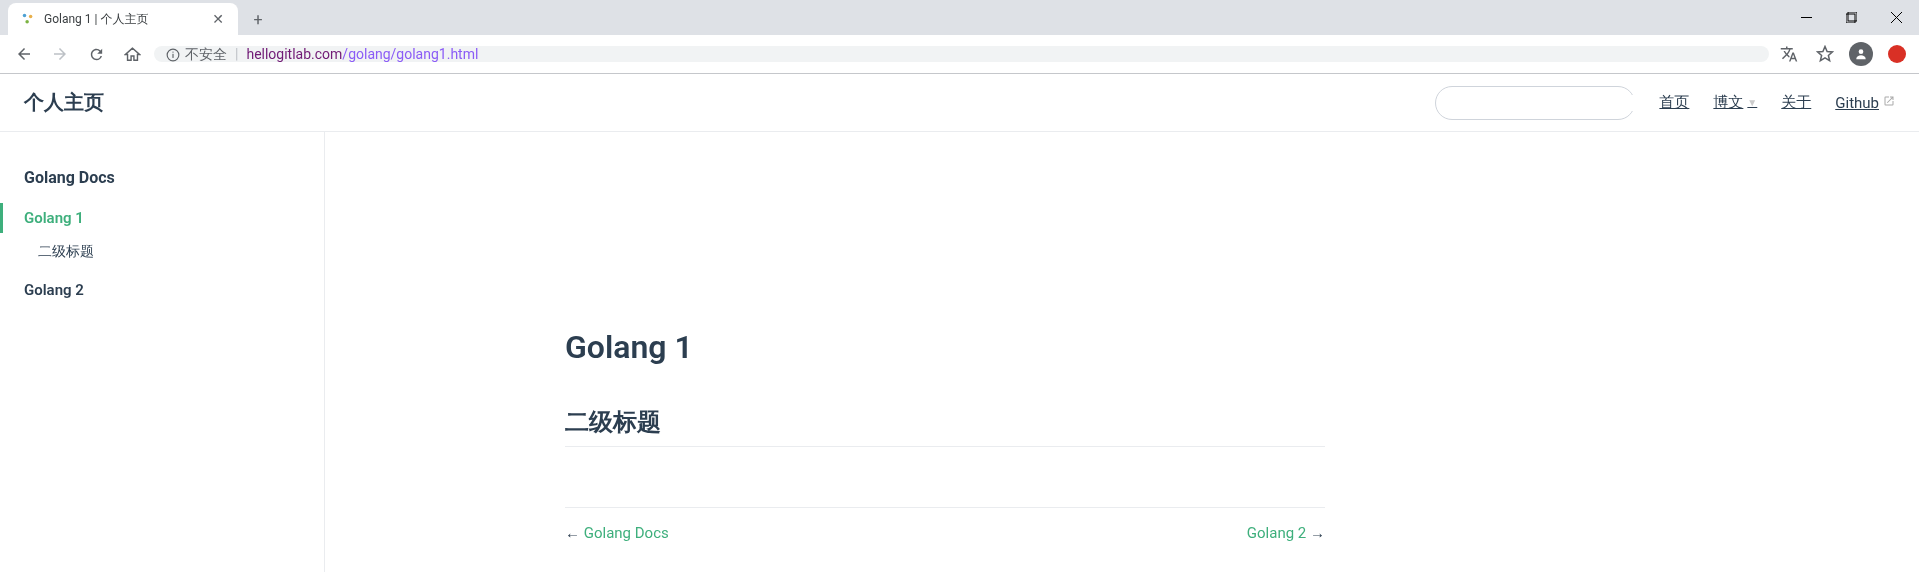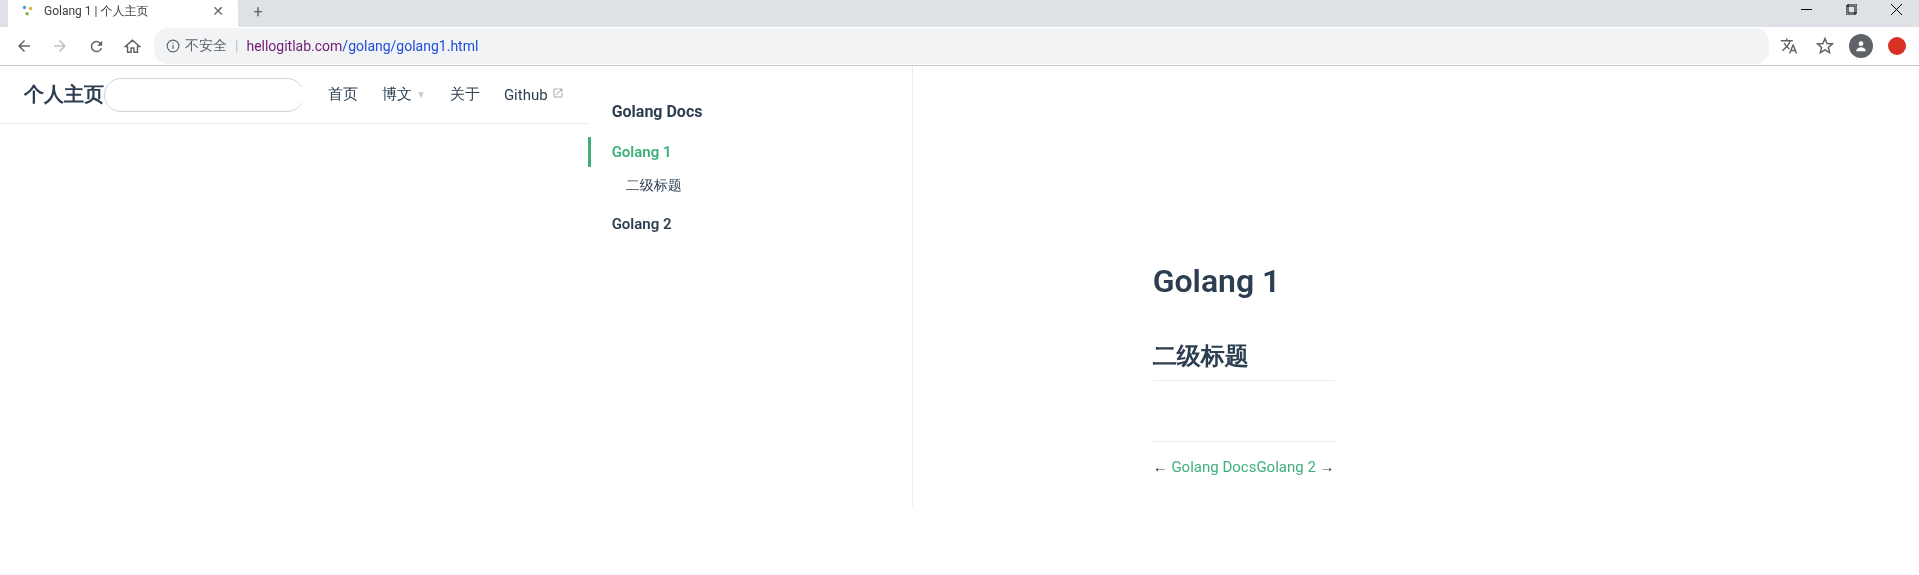--- a/index.html
+++ b/index.html
@@ -14,21 +14,21 @@
     }
     
     
     .browser-chrome {
       background: #dee1e6;
       border-bottom: 1px solid #c5c7cb;
     }
     .tab-bar {
       display: flex;
       align-items: flex-end;
-      height: 27px;
+      height: 35px;
       padding-left: 8px;
     }
     .tab {
       background: #fff;
       border-radius: 8px 8px 0 0;
       padding: 7px 12px;
       display: flex;
       align-items: center;
       min-width: 230px;
       font-size: 12px;
@@ -106,41 +106,41 @@
       justify-content: center;
       color: #5f6368;
       cursor: pointer;
       border-radius: 50%;
     }
     .nav-btn.disabled {
       color: #bdc1c6;
     }
     .address-bar {
       flex: 1;
-      height: 36px;
+      height: 16px;
       background: #f1f3f4;
       border-radius: 14px;
       display: flex;
-      align-items: center;
+      align-items: flex-start;
       padding: 0 12px;
       font-size: 14px;
       color: #5f6368;
       gap: 8px;
     }
     .address-bar .security {
       display: flex;
       align-items: center;
       gap: 5px;
       color: #5f6368;
     }
     .address-bar .url-host {
       color: #701a75;
     }
     .address-bar .url-path {
-      color: #1d4ed8;
+      color: #8b5cf6;
     }
     .address-bar .divider {
       color: #bdc1c6;
     }
     .toolbar-icons {
       display: flex;
       align-items: center;
       gap: 12px;
     }
     .toolbar-icon {
@@ -164,21 +164,21 @@
     .ext-badge {
       width: 18px;
       height: 18px;
       border-radius: 50%;
       background: #d93025;
     }
     
     
     .page {
       display: flex;
-      flex-direction: row;
+      flex-direction: column;
     }
     .navbar {
       display: flex;
       align-items: center;
       height: 58px;
       padding: 0 24px;
       border-bottom: 1px solid #eaecef;
     }
     .site-title {
       font-size: 20px;
@@ -212,20 +212,21 @@
       margin-left: 8px;
       font-size: 14px;
     }
     .nav-link {
       color: #2c3e50;
       font-size: 15px;
       cursor: pointer;
       display: flex;
       align-items: center;
       gap: 4px;
+      text-decoration: underline;
     }
     .dropdown-arrow {
       font-size: 10px;
       color: #ccc;
     }
     .ext-link-icon {
       color: #aaa;
       font-size: 12px;
     }
     

